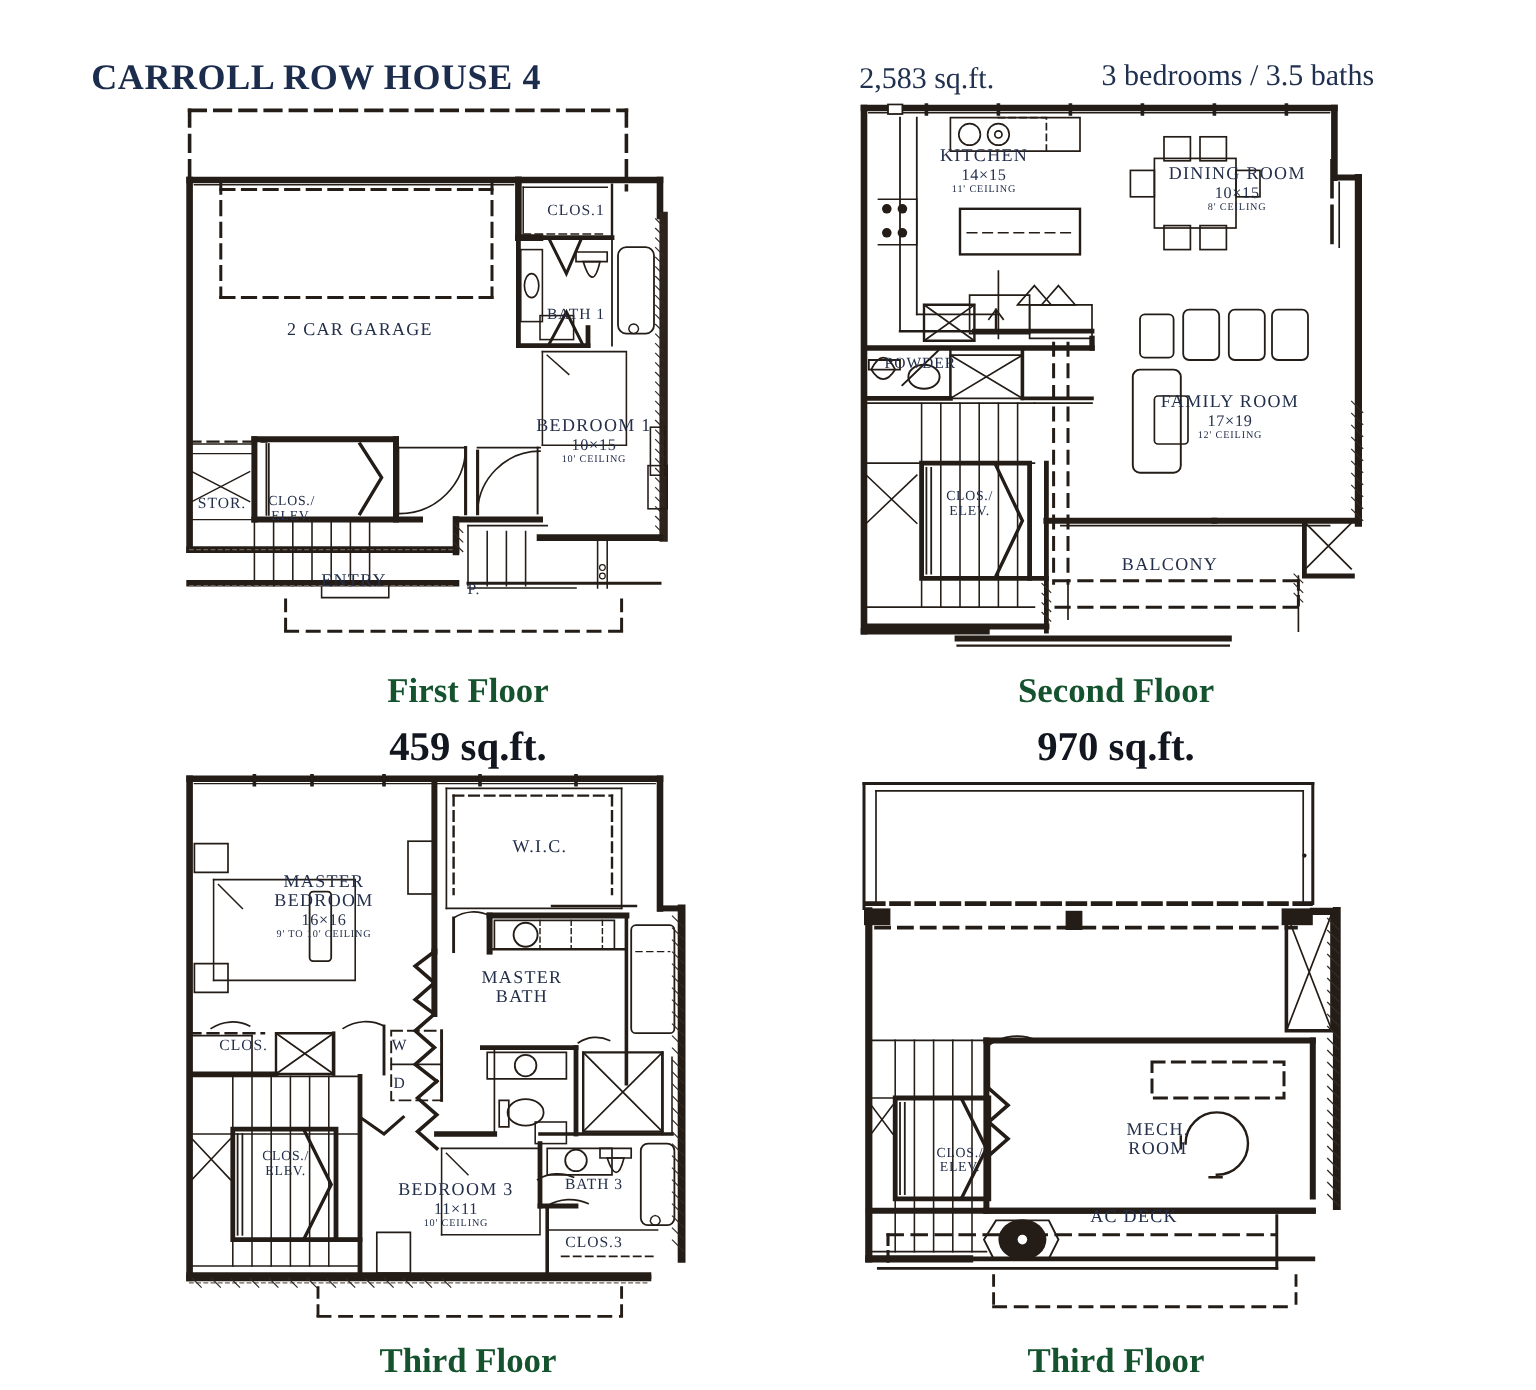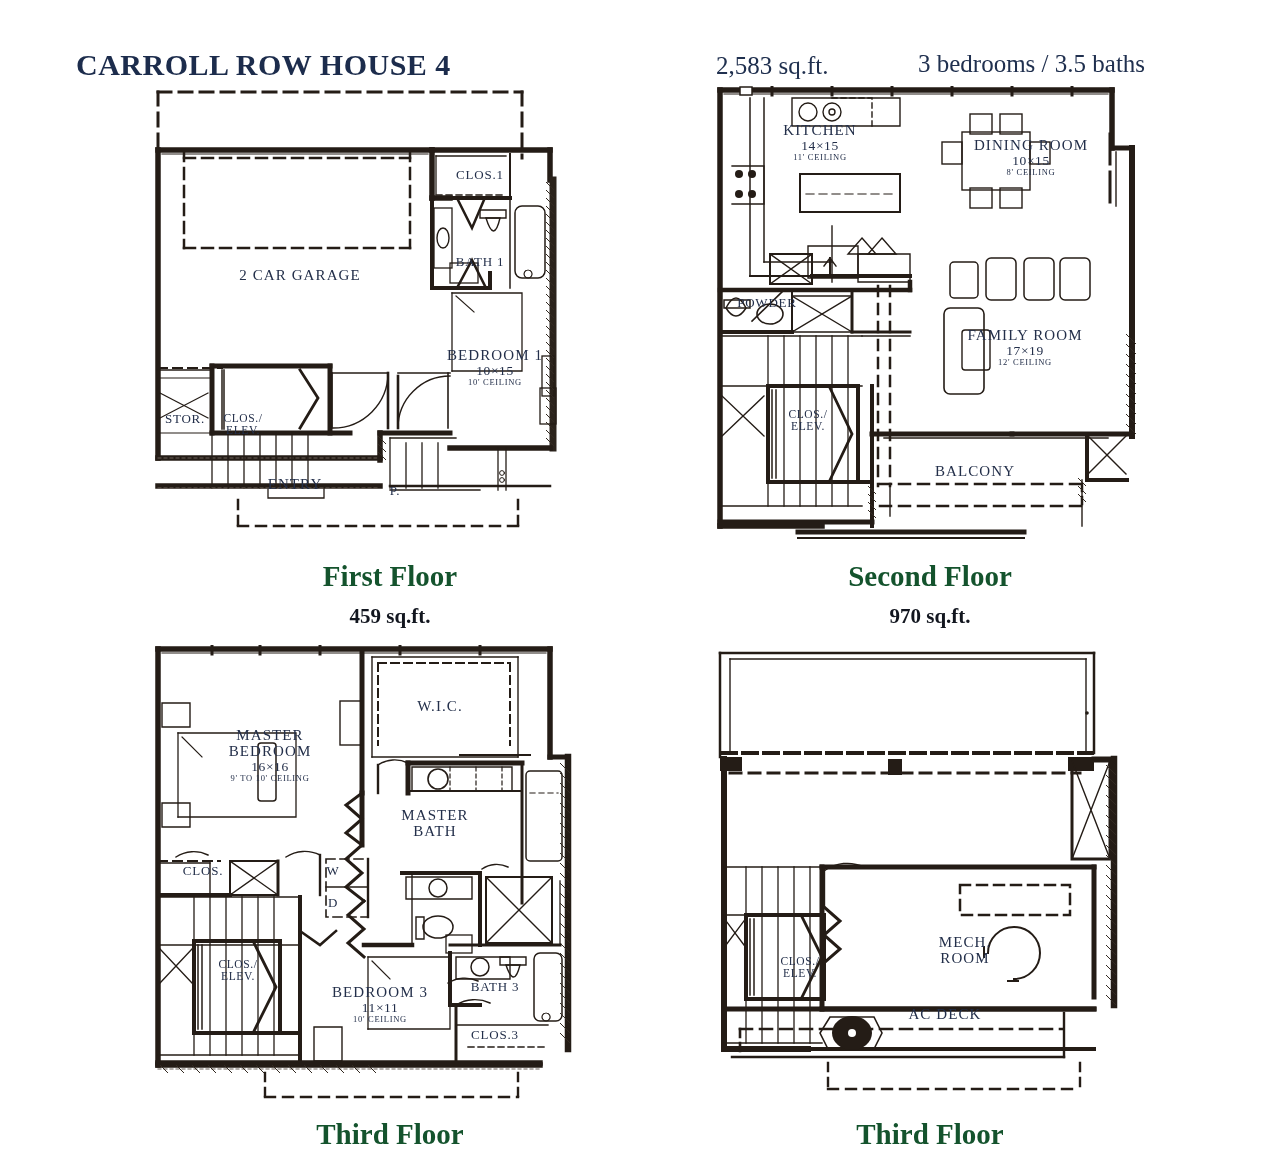--- a/index.html
+++ b/index.html
@@ -53,21 +53,21 @@
     position: absolute;
     text-align: center;
     font-size: 29px;
     font-weight: bold;
     color: #14532d;
     white-space: nowrap;
   }
   .floor-sqft {
     position: absolute;
     text-align: center;
-    font-size: 21px;
+    font-size: 34px;
     font-weight: bold;
     color: #12161f;
     white-space: nowrap;
   }
 
   
   .plan {
     position: absolute;
   }
   .plan svg { display: block; }
@@ -562,21 +562,21 @@
       </g>
     </svg>
   </div>
 
   <div class="room-label" style="left:185px; top:728px; width:170px;">
     <div class="rl-name">MASTER</div>
     <div class="rl-name">BEDROOM</div>
     <div class="rl-dim">16×16</div>
     <div class="rl-ceil">9' TO 10' CEILING</div>
   </div>
-  <div class="room-label" style="left:360px; top:699px; width:160px;">
+  <div class="room-label" style="left:370px; top:699px; width:160px;">
     <div class="rl-name">W.I.C.</div>
   </div>
   <div class="room-label" style="left:360px; top:808px; width:150px;">
     <div class="rl-name">MASTER</div>
     <div class="rl-name">BATH</div>
   </div>
   <div class="room-label" style="left:165px; top:864px; width:76px;">
     <div class="rl-name sm">CLOS.</div>
   </div>
   <div class="room-label" style="left:318px; top:864px; width:30px;">

